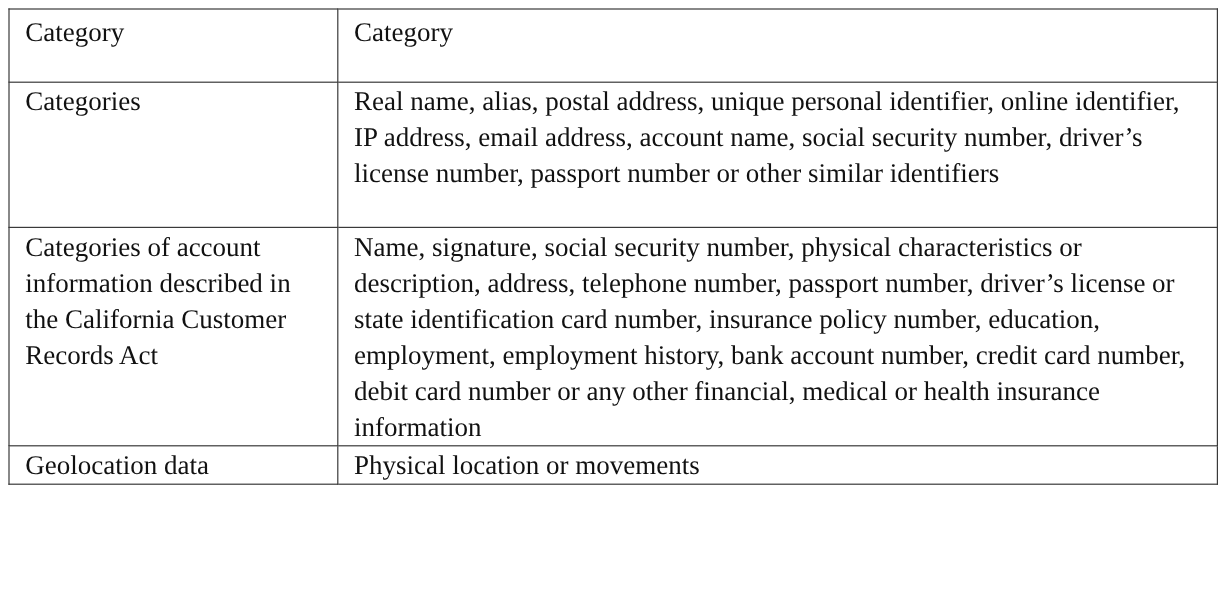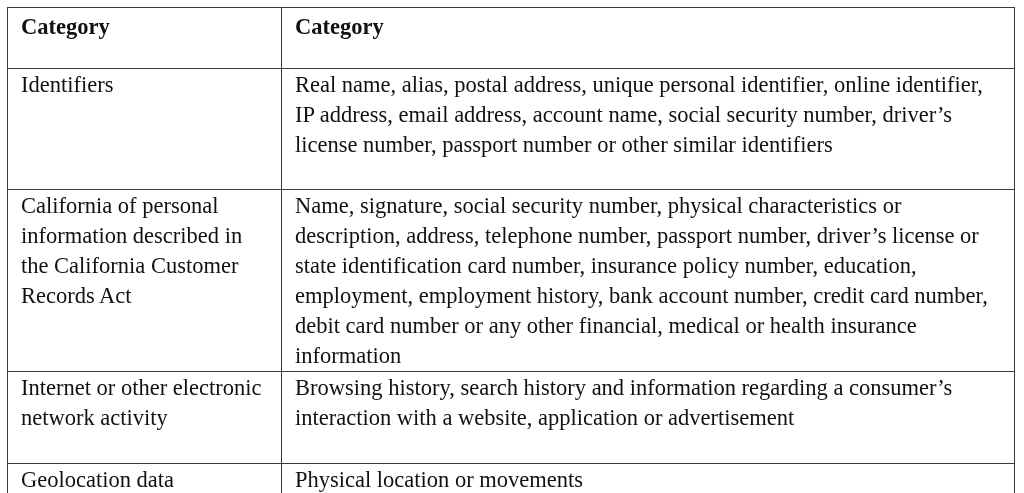--- a/index.html
+++ b/index.html
@@ -8,21 +8,21 @@
     position: absolute; left: 7px; top: 7px; width: 1008px;
     border-collapse: collapse; table-layout: fixed;
     font-family: "Liberation Serif", "DejaVu Serif", serif;
     font-size: 22.5px; line-height: 30px; color: #111111;
   }
   .tbl td, .tbl th {
     border: 1.5px solid #3a3a3a;
     vertical-align: top; text-align: left;
     padding: 1px 13px 0 13px;
   }
-  .tbl th { font-weight: bold; height: 56px; padding-top: 4px; margin-top: 32px; }
+  .tbl th { font-weight: normal; height: 56px; padding-top: 4px; margin-top: 32px; }
   .col1 { width: 274px; }
   .r1 td { height: 119px; }
   .r2 td { height: 180px; }
   .r3 td { height: 90px; }
   .r4 td { height: 28px; }
 </style>
 </head>
 <body>
 
 <table class="tbl">
@@ -31,29 +31,25 @@
       <col>
     </colgroup>
   <thead>
     <tr>
       <th>Category</th>
       <th>Category</th>
     </tr>
   </thead>
   <tbody>
     <tr class="r1">
-      <td>Identifiers</td>
+      <td>Categories</td>
       <td>Real name, alias, postal address, unique personal identifier, online identifier, IP address, email address, account name, social security number, driver’s license number, passport number or other similar identifiers</td>
     </tr>
     <tr class="r2">
-      <td>California of personal information described in the California Customer Records Act</td>
+      <td>Categories of account information described in the California Customer Records Act</td>
       <td>Name, signature, social security number, physical characteristics or description, address, telephone number, passport number, driver’s license or state identification card number, insurance policy number, education, employment, employment history, bank account number, credit card number, debit card number or any other financial, medical or health insurance information</td>
-    </tr>
-    <tr class="r3">
-      <td>Internet or other electronic network activity</td>
-      <td>Browsing history, search history and information regarding a consumer’s interaction with a website, application or advertisement</td>
     </tr>
     <tr class="r4">
       <td>Geolocation data</td>
       <td>Physical location or movements</td>
     </tr>
   </tbody>
 </table>
 
 </body></html>

